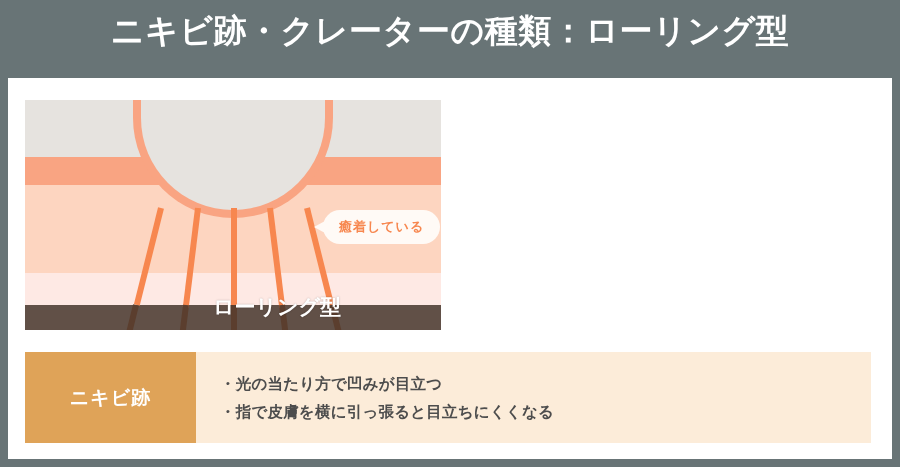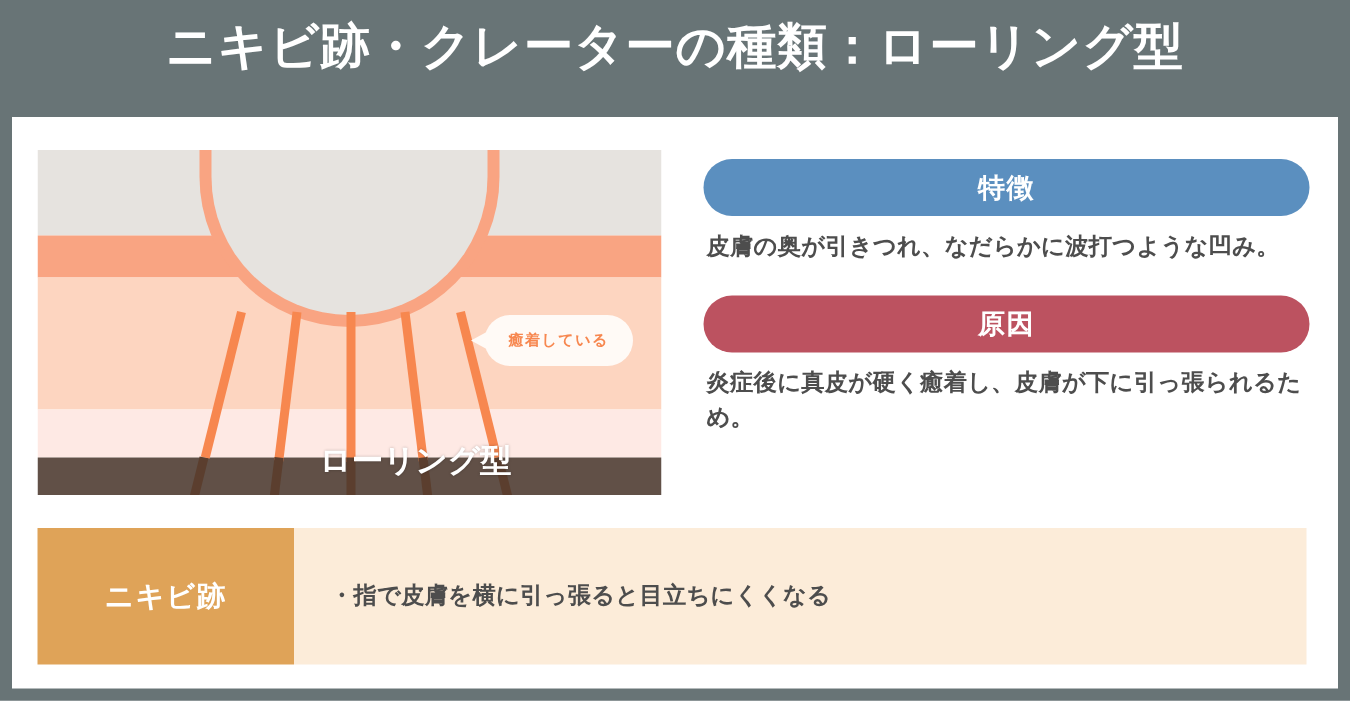--- a/index.html
+++ b/index.html
@@ -132,21 +132,21 @@
     height: 34px;
     padding: 0 16px;
     background: #fffaf6;
     border-radius: 17px;
     display: flex;
     align-items: center;
     z-index: 7;
   }
   .bubble-text {
     color: #f7874f;
-    font-size: 10px;
+    font-size: 13px;
     font-weight: bold;
     white-space: nowrap;
     letter-spacing: 1px;
   }
   .bubble-tail {
     position: absolute;
     left: -9px;
     top: 11px;
     width: 0;
     height: 0;
@@ -256,33 +256,23 @@
       <div class="fiber-dark" style="left:304px;height:30px;transform:rotate(-14deg);"></div>
 
       <div class="bubble">
         <div class="bubble-tail"></div>
         <span class="bubble-text">癒着している</span>
       </div>
 
       <div class="illus-label">ローリング型</div>
     </div>
 
-    <div class="right-col">
-
-      <div class="badge badge-feature">特徴</div>
-      <p class="desc">皮膚の奥が引きつれ、なだらかに波打つような凹み。</p>
-
-      <div class="gap"></div>
-
-      <div class="badge badge-cause">原因</div>
-      <p class="desc">炎症後に真皮が硬く癒着し、皮膚が下に引っ張られるため。</p>
-
-    </div>
 
     <div class="bottom">
       <div class="bottom-label">ニキビ跡</div>
       <div class="bottom-body">
+        <div class="bullet">・光の当たり方で凹みが目立つ</div>
         <div class="bullet">・指で皮膚を横に引っ張ると目立ちにくくなる</div>
       </div>
     </div>
 
   </div>
 </div>
 
 </body></html>

